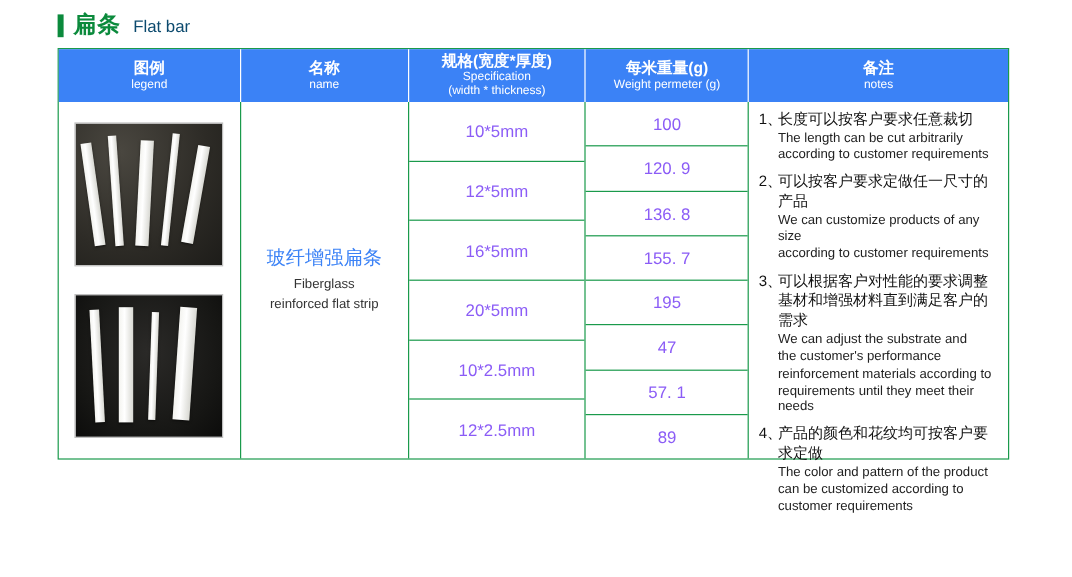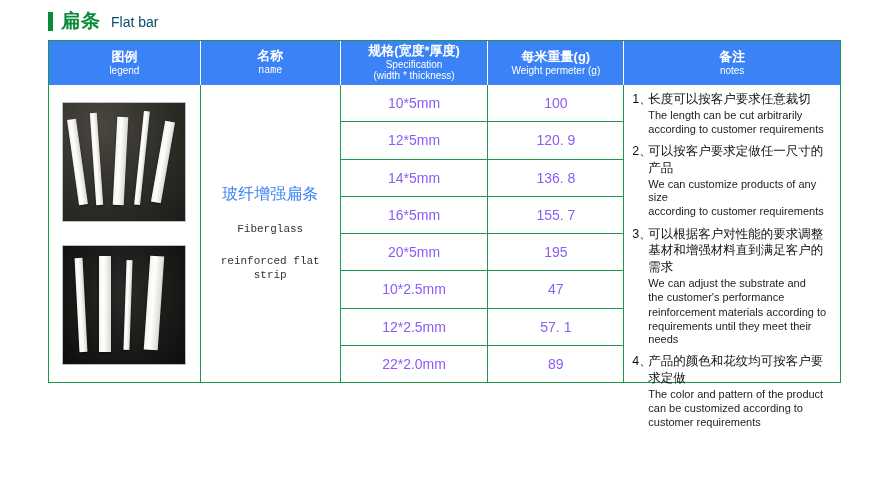--- a/index.html
+++ b/index.html
@@ -70,21 +70,21 @@
     text-align: center;
     box-sizing: border-box;
     border-right: 1px solid #ffffff;
     line-height: 1.15;
   }
   .th:last-child { border-right: none; }
   .th .cn { font-size: 13px; font-weight: bold; }
   .th .en { font-size: 10px; font-weight: normal; }
 
   .c1 { width: 152px; }
-  .c2 { width: 140px; font-family: Liberation Mono, monospace; }
+  .c2 { width: 140px; }
   .c3 { width: 148px; }
   .c4 { width: 136px; }
   .c5 { width: 216px; }
 
   .tbody {
     display: flex;
     height: 297px;
   }
   .cell {
     box-sizing: border-box;
@@ -136,21 +136,21 @@
   
   .name-col {
     display: flex;
     flex-direction: column;
     justify-content: center;
     align-items: center;
     text-align: center;
     padding: 0 8px;
   }
   .name-cn { font-size: 16px; color: #3b82f6; line-height: 1.3; }
-  .name-en { font-size: 11px; color: #333333; line-height: 1.3; margin-top: 17px; }
+  .name-en { font-size: 11px; color: #333333; line-height: 1.3; margin-top: 3px; }
 
   
   .rows-col { display: flex; flex-direction: column; }
   .rowcell {
     flex: 1 1 0;
     display: flex;
     align-items: center;
     justify-content: center;
     border-bottom: 1px solid #1a9a4b;
     font-size: 14px;
@@ -244,26 +244,24 @@
 
       <div class="cell c2 name-col">
         <div class="name-cn">玻纤增强扁条</div>
         <div class="name-en">Fiberglass</div>
         <div class="name-en">reinforced flat strip</div>
       </div>
 
       <div class="cell c3 rows-col">
         <div class="rowcell">10*5mm</div>
         <div class="rowcell">12*5mm</div>
-        <div class="rowcell">14*5mm</div>
         <div class="rowcell">16*5mm</div>
         <div class="rowcell">20*5mm</div>
         <div class="rowcell">10*2.5mm</div>
         <div class="rowcell">12*2.5mm</div>
-        <div class="rowcell">22*2.0mm</div>
       </div>
 
       <div class="cell c4 rows-col">
         <div class="rowcell">100</div>
         <div class="rowcell">120. 9</div>
         <div class="rowcell">136. 8</div>
         <div class="rowcell">155. 7</div>
         <div class="rowcell">195</div>
         <div class="rowcell">47</div>
         <div class="rowcell">57. 1</div>

